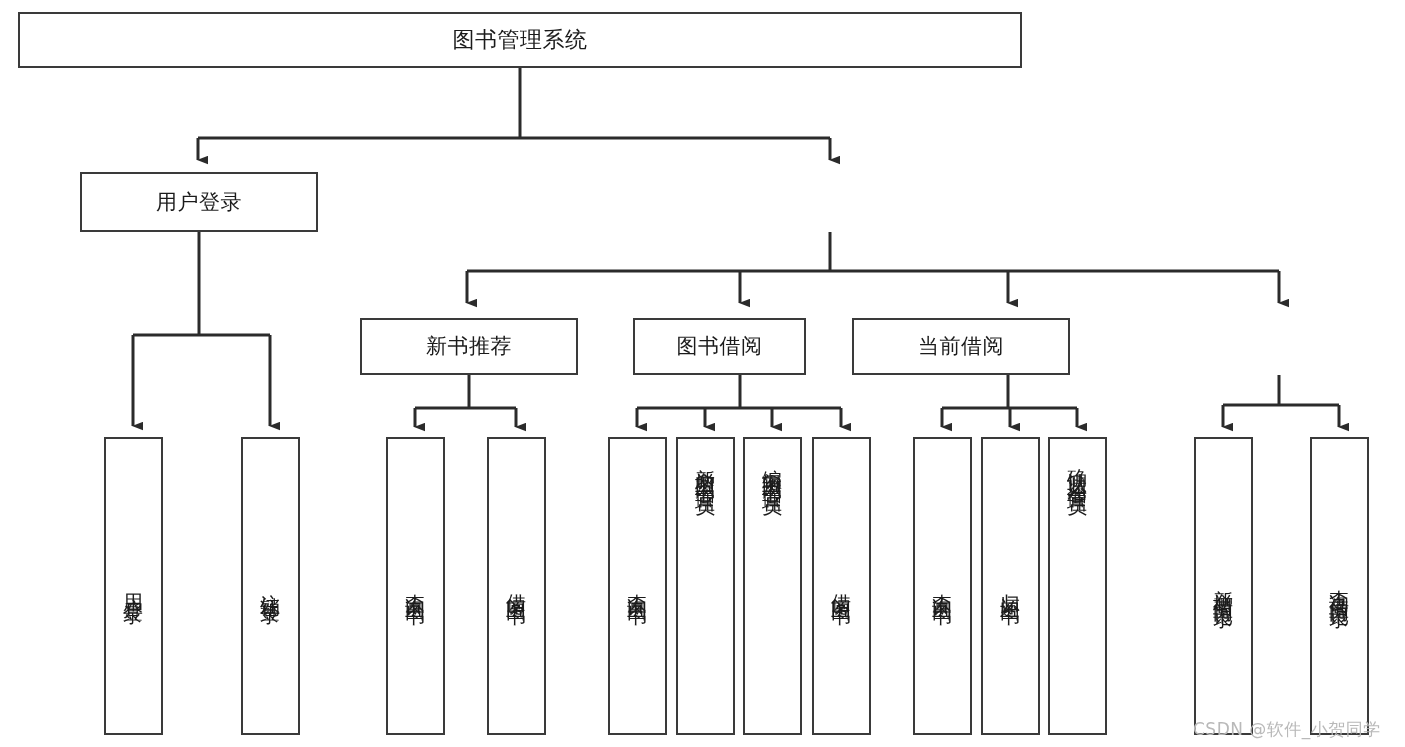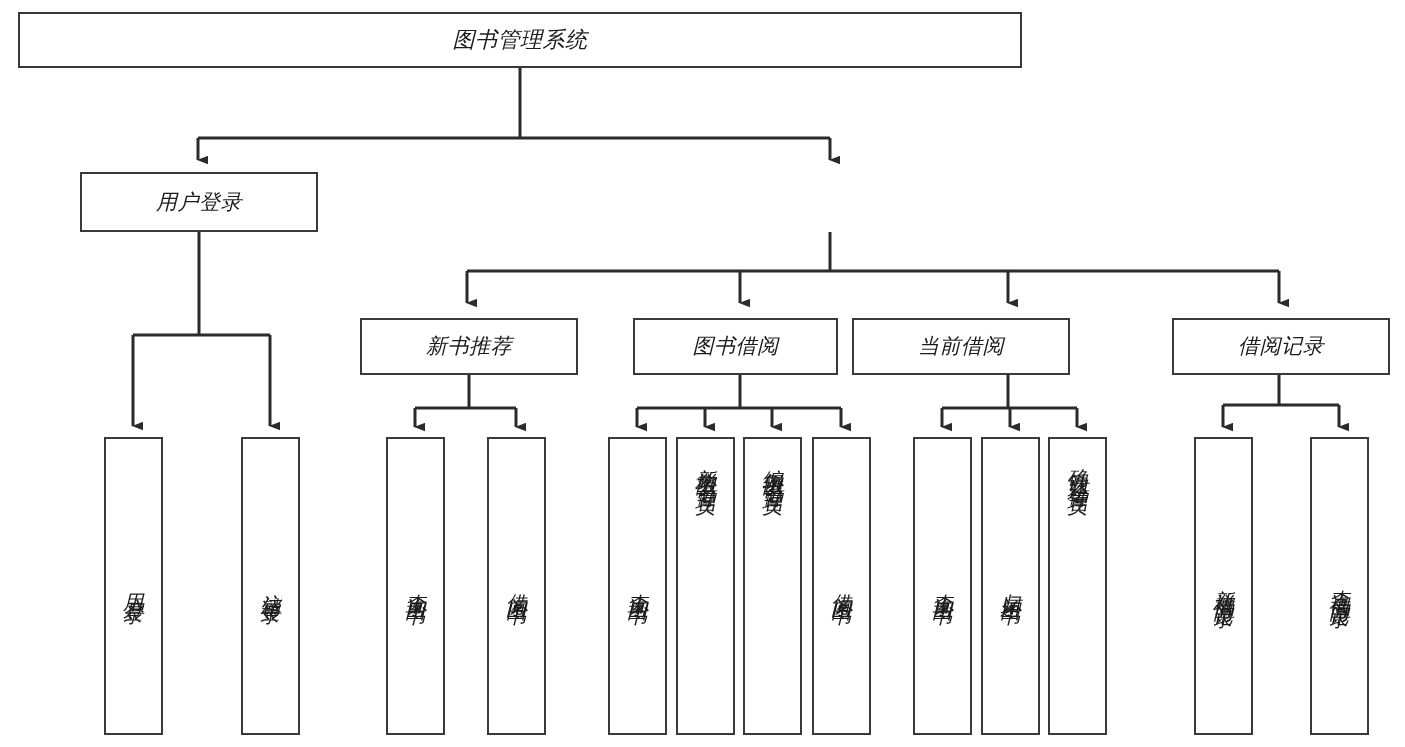--- a/index.html
+++ b/index.html
@@ -9,21 +9,20 @@
   }
   body {
     font-family: "DejaVu Sans", "Liberation Sans", sans-serif;
   }
   #canvas {
     position: relative;
     width: 1405px;
     height: 747px;
     background: #ffffff;
     overflow: hidden;
-    font-style: italic;
   }
   svg.wires {
     position: absolute;
     left: 0;
     top: 0;
     width: 1405px;
     height: 747px;
     pointer-events: none;
   }
   .node {
@@ -131,28 +130,25 @@
     <span class="label">图书管理系统</span>
   </div>
 
   <div class="node level1" style="left:80px; top:172px; width:238px; height:60px;">
     <span class="label">用户登录</span>
   </div>
 
   <div class="node level2" style="left:360px; top:318px; width:218px; height:57px;text-align:center;">
     <span class="label">新书推荐</span>
   </div>
-  <div class="node level2" style="left:633px; top:318px; width:205px; height:57px;">
+  <div class="node level2" style="left:633px; top:318px; width:173px; height:57px;">
     <span class="label">图书借阅</span>
   </div>
   <div class="node level2" style="left:852px; top:318px; width:218px; height:57px;">
     <span class="label">当前借阅</span>
-  </div>
-  <div class="node level2" style="left:1172px; top:318px; width:218px; height:57px;">
-    <span class="label">借阅记录</span>
   </div>
 
   <div class="node leaf centered" style="left:104px; top:437px; width:59px; height:298px;">
     <span class="label">用户登录</span>
   </div>
   <div class="node leaf centered" style="left:241px; top:437px; width:59px; height:298px;">
     <span class="label">注销登录</span>
   </div>
 
   <div class="node leaf centered" style="left:386px; top:437px; width:59px; height:298px;">
@@ -185,14 +181,17 @@
     <span class="label">确认归还（管理员）</span>
   </div>
 
   <div class="node leaf centered" style="left:1194px; top:437px; width:59px; height:298px;">
     <span class="label">新增借阅记录</span>
   </div>
   <div class="node leaf centered" style="left:1310px; top:437px; width:59px; height:298px;">
     <span class="label">查询借阅记录</span>
   </div>
 
+  <div class="watermark" style="left:1193px; top:718px;">
+    <span>CSDN @软件_小贺同学</span>
+  </div>
 
 </div>
 
 </body></html>

